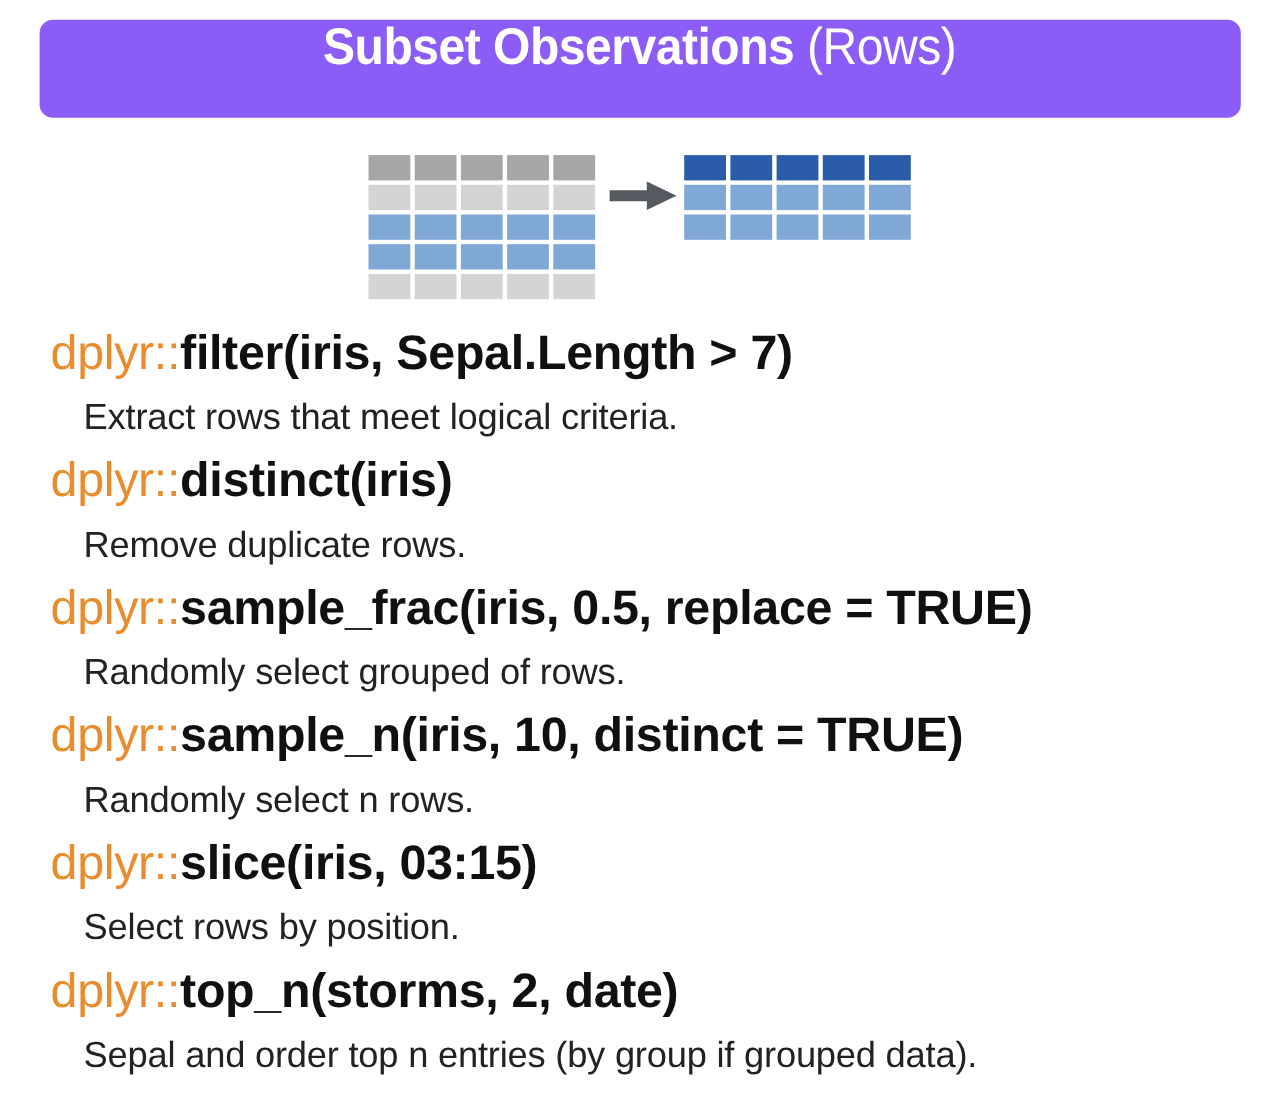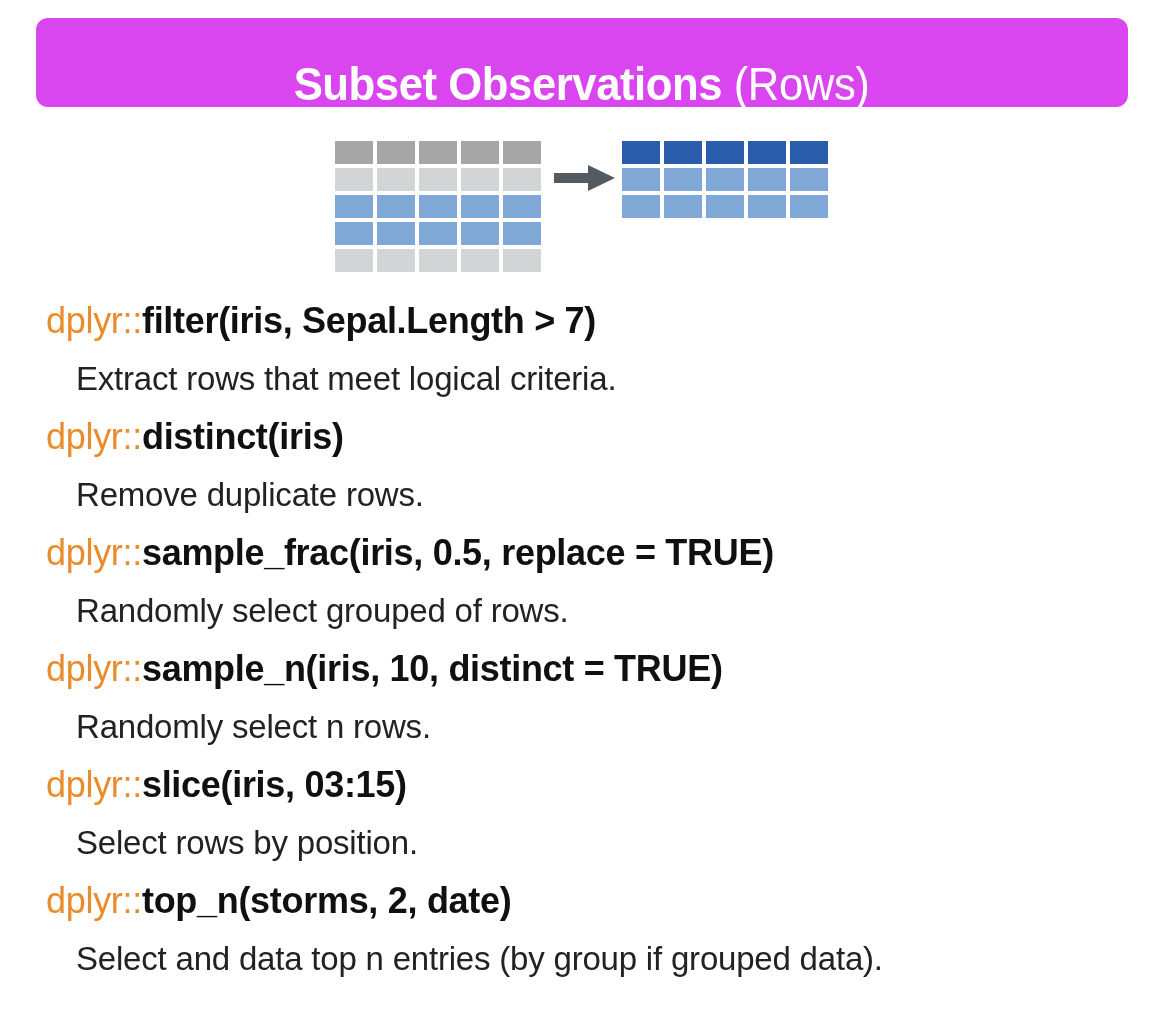--- a/index.html
+++ b/index.html
@@ -17,24 +17,24 @@
     -webkit-font-smoothing: antialiased;
   }
 
   
   .banner {
     position: absolute;
     left: 36px;
     top: 18px;
     width: 1092px;
     height: 89px;
-    background: #d946ef;
+    background: #8b5cf6;
     border-radius: 12px;
     display: flex;
-    align-items: flex-end;
+    align-items: flex-start;
     justify-content: center;
     box-sizing: border-box;
   }
   .banner-title {
     color: #ffffff;
     font-size: 47px;
     line-height: 1;
     white-space: nowrap;
     letter-spacing: -0.5px;
     transform: scaleX(0.93);
@@ -89,21 +89,21 @@
 
   
   .fn-list {
     position: absolute;
     left: 46px;
     top: 292px;
     width: 1090px;
   }
   .fn-entry { margin-bottom: 0px; }
   .fn-sig {
-    font-size: 36px;
+    font-size: 44px;
     line-height: 58px;
     white-space: nowrap;
     font-weight: 700;
     color: #101010;
     letter-spacing: -0.3px;
   }
   .fn-ns {
     color: #e88c2e;
     font-weight: 400;
   }
@@ -222,16 +222,16 @@
     <div class="fn-sig">
       <span class="fn-ns">dplyr::</span><span class="fn-call">slice(iris, 03:15)</span>
     </div>
     <div class="fn-desc">Select rows by position.</div>
   </div>
 
   <div class="fn-entry">
     <div class="fn-sig">
       <span class="fn-ns">dplyr::</span><span class="fn-call">top_n(storms, 2, date)</span>
     </div>
-    <div class="fn-desc">Select and data top n entries (by group if grouped data).</div>
+    <div class="fn-desc">Sepal and order top n entries (by group if grouped data).</div>
   </div>
 
 </div>
 
 </body></html>

